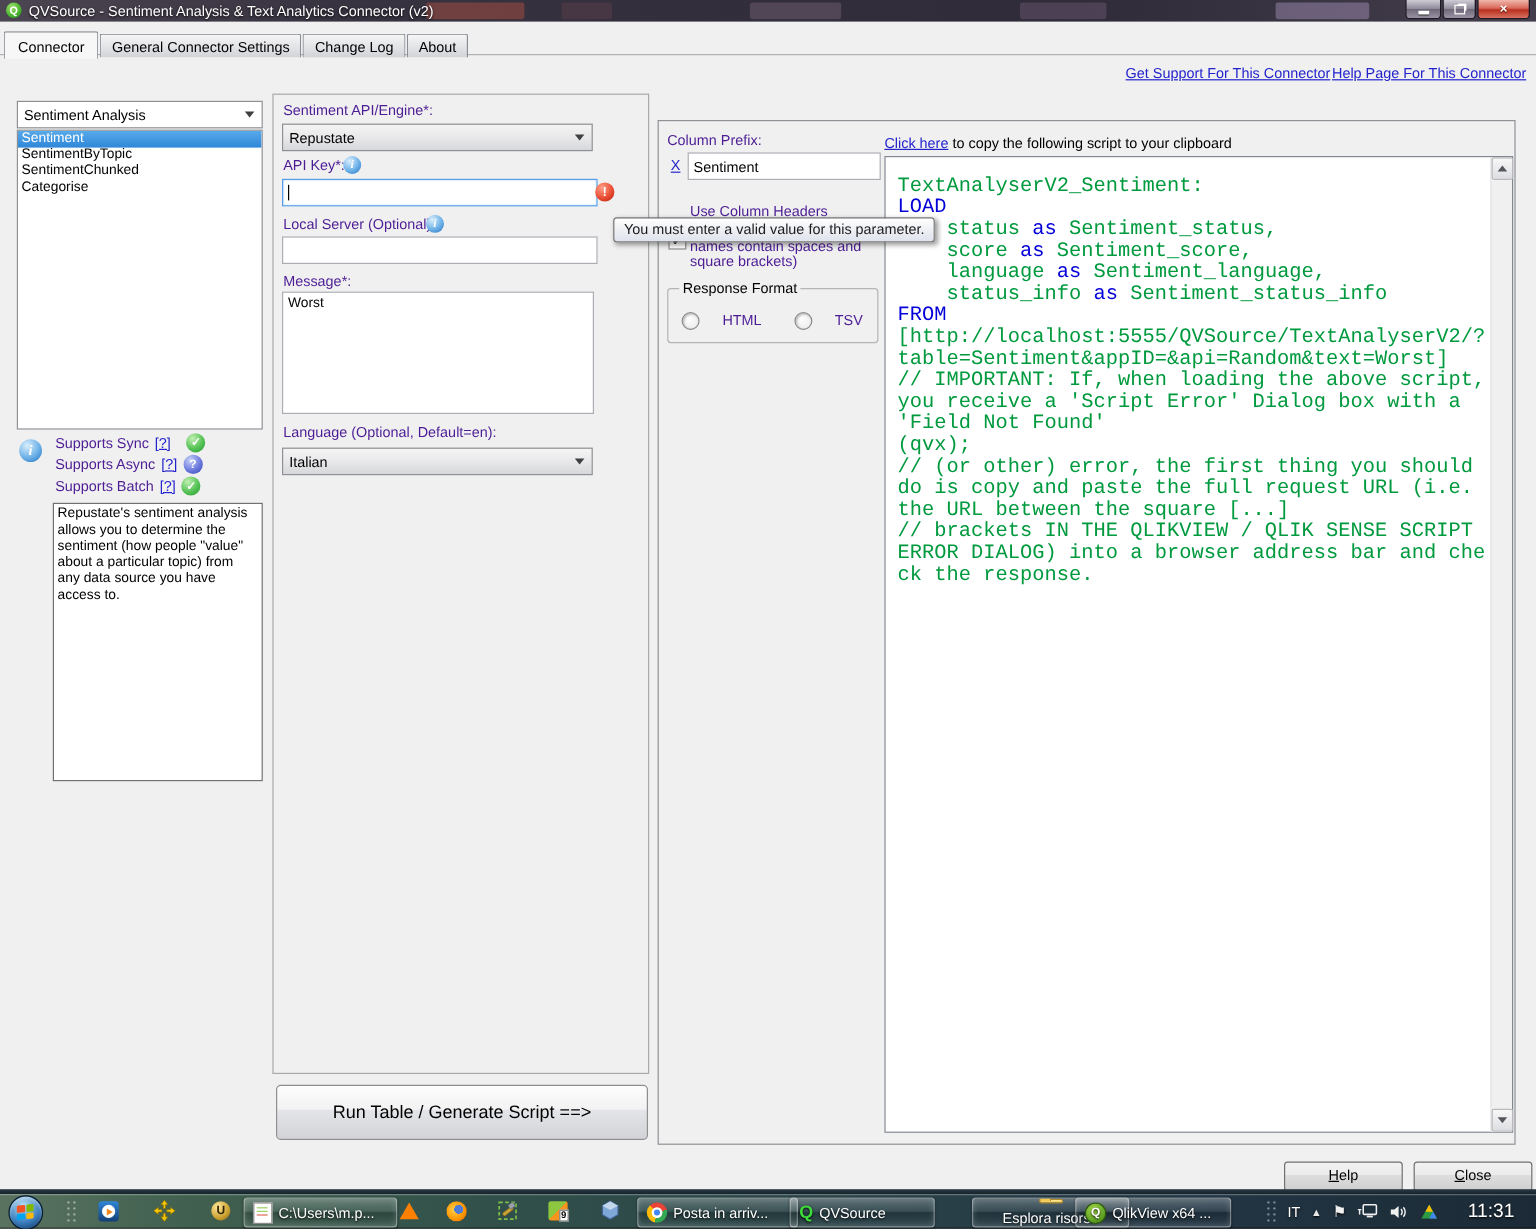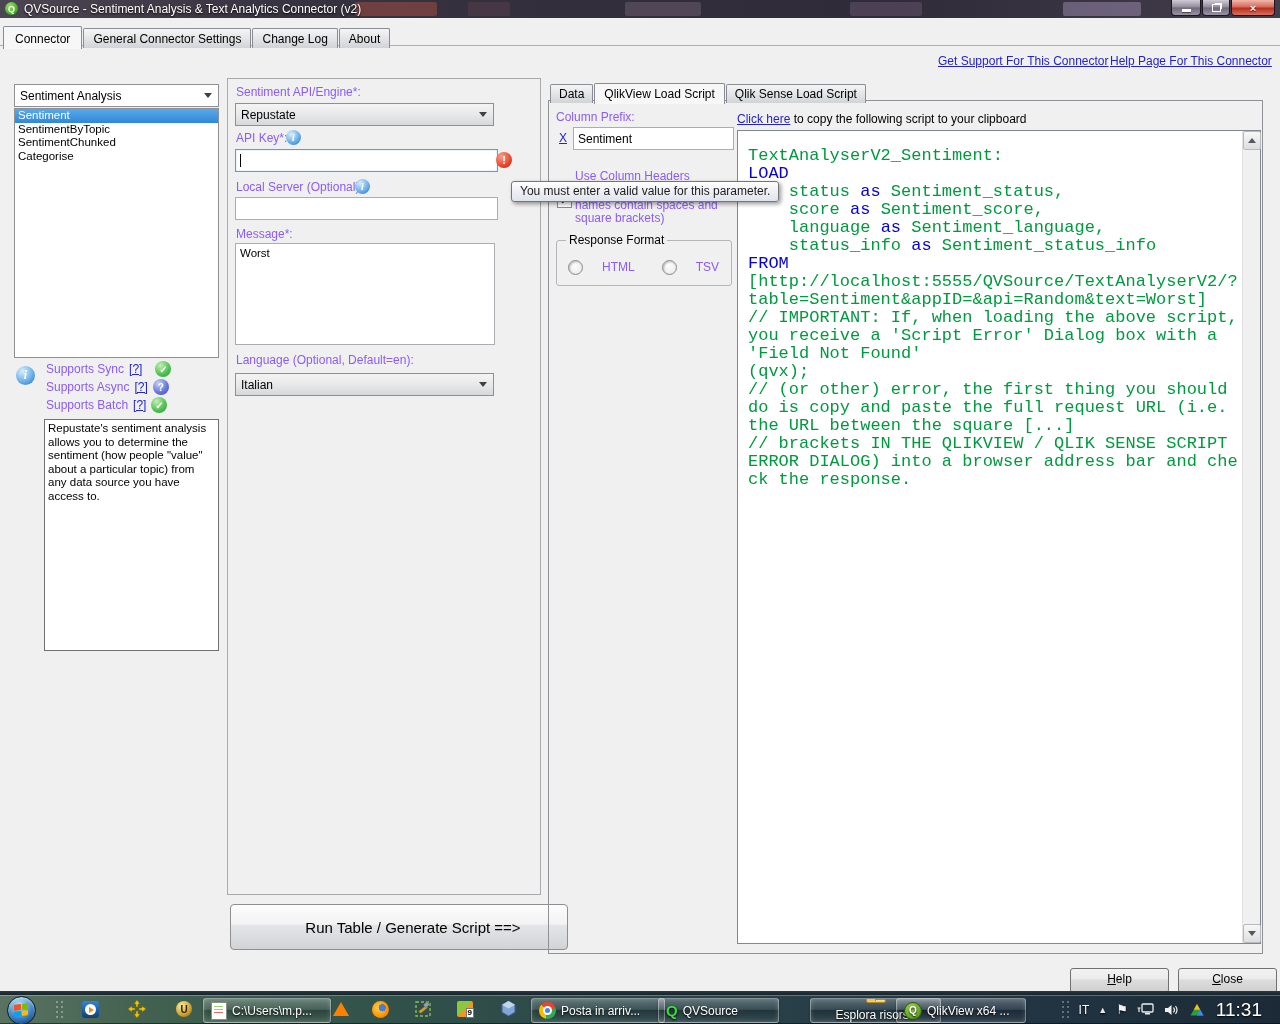--- a/index.html
+++ b/index.html
@@ -27,21 +27,21 @@
 
   
   .maintabs{position:absolute;left:3px;top:25px;height:21px;z-index:3;}
   .tab{display:inline-block;vertical-align:bottom;padding:3px 9px 2px;margin-right:1px;font-size:12px;
     background:linear-gradient(#f5f5f5,#e2e3e6 55%,#d2d3d7);border:1px solid #898c95;border-bottom:none;
     border-radius:2px 2px 0 0;color:#000;}
   .tab.active{background:#f7f7f7;padding:5px 11px 3px;position:relative;top:1px;}
   .tabline{position:absolute;left:0;top:45px;width:1280px;border-top:1px solid #aeb0b5;}
 
   
-  .lbl{position:absolute;font-size:12px;color:#8b5cf6;white-space:nowrap;}
+  .lbl{position:absolute;font-size:12px;color:#4c1d95;white-space:nowrap;}
   .link{color:#2323cd;text-decoration:underline;font-size:12px;cursor:pointer;white-space:nowrap;}
   .abs{position:absolute;}
   .panelbox{position:absolute;border:1px solid #9b9da2;background:transparent;}
   .combo{position:absolute;height:21px;border:1px solid #8e9094;
     background:linear-gradient(#f4f4f4,#e9e9eb 48%,#d7d8db);display:flex;align-items:center;}
   .combo.white{background:#fff;}
   .combo .ctext{padding-left:5px;font-size:12px;}
   .carrow{position:absolute;right:6px;top:8px;width:0;height:0;
     border-left:4px solid transparent;border-right:4px solid transparent;border-top:5px solid #3f4042;}
   .input{position:absolute;height:21px;background:#fff;border:1px solid #abadb3;
@@ -61,21 +61,21 @@
   .stat.ok{background:radial-gradient(circle at 35% 28%,#c2f0b4,#55c255 55%,#1f9b30);}
   .stat.unk{background:radial-gradient(circle at 35% 28%,#c6d2f7,#6b79de 55%,#3343b5);}
   .listbox{position:absolute;background:#fff;border:1px solid #8e9094;overflow:hidden;}
   .li{height:13.5px;line-height:13.5px;font-size:11.5px;padding-left:3px;color:#000;white-space:nowrap;}
   .li.selected{background:linear-gradient(#5cachange 0,#000 0);background:linear-gradient(#58aaea,#2f87d8);color:#fff;}
   .descbox{position:absolute;background:#fff;border:1px solid #707070;font-size:11.5px;line-height:13.5px;
     padding:2px 3px;color:#000;}
   .textarea{position:absolute;background:#fff;border:1px solid #abadb3;font-size:11.5px;padding:3px 4px;}
   .runbtn{position:absolute;border:1px solid #8e8e8e;border-radius:4px;
     background:linear-gradient(#fdfdfd,#f2f2f3 44%,#e4e5e8 46%,#d2d3d7);
-    display:flex;align-items:center;justify-content:center;font-size:15px;color:#000;cursor:pointer;padding-left:28px;}
+    display:flex;align-items:center;justify-content:center;font-size:15px;color:#000;cursor:pointer;}
   .fieldset{position:absolute;border:1px solid #b5b5b5;border-radius:3px;}
   .flegend{position:absolute;font-size:12px;background:#f0f0f0;padding:0 3px;white-space:nowrap;}
   .radio{width:13px;height:13px;border-radius:50%;background:radial-gradient(circle at 35% 30%,#fff,#e8e8e8);
     border:1px solid #8a8a8a;box-shadow:inset 1px 1px 2px rgba(0,0,0,.25);position:relative;}
   .radio.checked::after{content:"";position:absolute;left:3px;top:3px;width:5px;height:5px;border-radius:50%;
     background:radial-gradient(circle at 35% 30%,#7fd4f0,#1c6f9e 70%,#10506f);}
   .checkbox{position:absolute;width:13px;height:13px;background:#fff;border:1px solid #8a8a8a;
     display:flex;align-items:center;justify-content:center;font-size:11px;font-weight:bold;color:#2c2c2c;}
   .tooltip{position:absolute;z-index:60;height:17px;padding:2px 8px 0;white-space:nowrap;
     background:linear-gradient(#ffffff,#f0f1f5 45%,#dfe3ec);border:1px solid #767676;border-radius:3px;
@@ -111,21 +111,21 @@
   .orbflag i{border-radius:1px;}
   .grip{position:absolute;top:4px;width:9px;height:21px;opacity:.8;}
   .qicon{position:absolute;top:6px;display:flex;align-items:center;justify-content:center;cursor:pointer;}
   .tb-btn{position:absolute;top:3px;height:23px;border:1px solid rgba(255,255,255,.4);border-radius:3px;
     background:linear-gradient(rgba(255,255,255,.25),rgba(255,255,255,.08) 45%,rgba(0,0,0,.18) 50%,rgba(255,255,255,.06));
     box-shadow:inset 0 0 5px rgba(255,255,255,.18), 0 1px 2px rgba(0,0,0,.4);
     color:#fff;font-size:12px;display:flex;align-items:center;gap:5px;padding:0 7px;cursor:pointer;
     text-shadow:0 1px 2px #000;white-space:nowrap;overflow:hidden;}
   .tray{position:absolute;right:0;top:0;height:29px;display:flex;align-items:center;gap:9px;padding-right:10px;color:#fff;}
   .tray .txt{font-size:12px;text-shadow:0 1px 2px #000;}
-  .clock{font-size:19px;text-shadow:0 1px 2px #000;margin-left:2px;margin-right:8px;}
+  .clock{font-size:16px;text-shadow:0 1px 2px #000;margin-left:15px;margin-right:8px;}
   .wmp{width:17px;height:17px;border-radius:3px;background:linear-gradient(#2f86d8,#123f75);
     display:flex;align-items:center;justify-content:center;}
   .wmp i{width:11px;height:11px;border-radius:50%;background:#fff;display:flex;align-items:center;justify-content:center;}
   .wmp b{width:0;height:0;border-top:3px solid transparent;border-bottom:3px solid transparent;border-left:5px solid #f08a1d;margin-left:1px;}
   .ue{width:16px;height:16px;border-radius:50%;background:radial-gradient(circle at 35% 30%,#ffe79a,#caa12f 60%,#7a5c10);
     color:#2e2303;font-size:10px;font-weight:bold;display:flex;align-items:center;justify-content:center;}
   .vlc{width:0;height:0;border-left:8px solid transparent;border-right:8px solid transparent;border-bottom:14px solid #ff8000;position:relative;}
   .ffx{width:17px;height:17px;border-radius:50%;
     background:radial-gradient(circle at 60% 40%,#4d7bd6 0 25%,rgba(0,0,0,0) 26%),
                radial-gradient(circle at 40% 42%,#ffd24a,#ff9400 58%,#d95b00);}
@@ -251,23 +251,20 @@
   </div>
 
   <span class="lbl" style="left:236px;top:353px;">Language (Optional, Default=en):</span>
   <div class="combo" style="left:235px;top:373px;width:257px;">
     <span class="ctext">Italian</span>
     <span class="carrow"></span>
   </div>
 
   <div class="runbtn" style="left:230px;top:904px;width:308px;height:44px;">Run Table / Generate Script ==&gt;</div>
 
-  <div class="maintabs" style="left:550px;top:82px;height:18px;z-index:3;">
-    <div class="tab" style="padding:2px 8px;">Data</div><div class="tab active" style="padding:3px 9px 3px;">QlikView Load Script</div><div class="tab" style="padding:2px 8px;">Qlik Sense Load Script</div>
-  </div>
   <div class="panelbox" style="left:548px;top:100px;width:713px;height:852px;border-color:#8f9196;"></div>
 
   <span class="lbl" style="left:556px;top:110px;">Column Prefix:</span>
   <a class="link abs" style="left:559px;top:131px;">X</a>
   <div class="input" style="left:573px;top:127px;width:155px;">
     <span>Sentiment</span>
   </div>
 
   <span class="lbl" style="left:575px;top:169px;">Use Column Headers</span>
   <span class="checkbox" style="left:557px;top:193px;">

